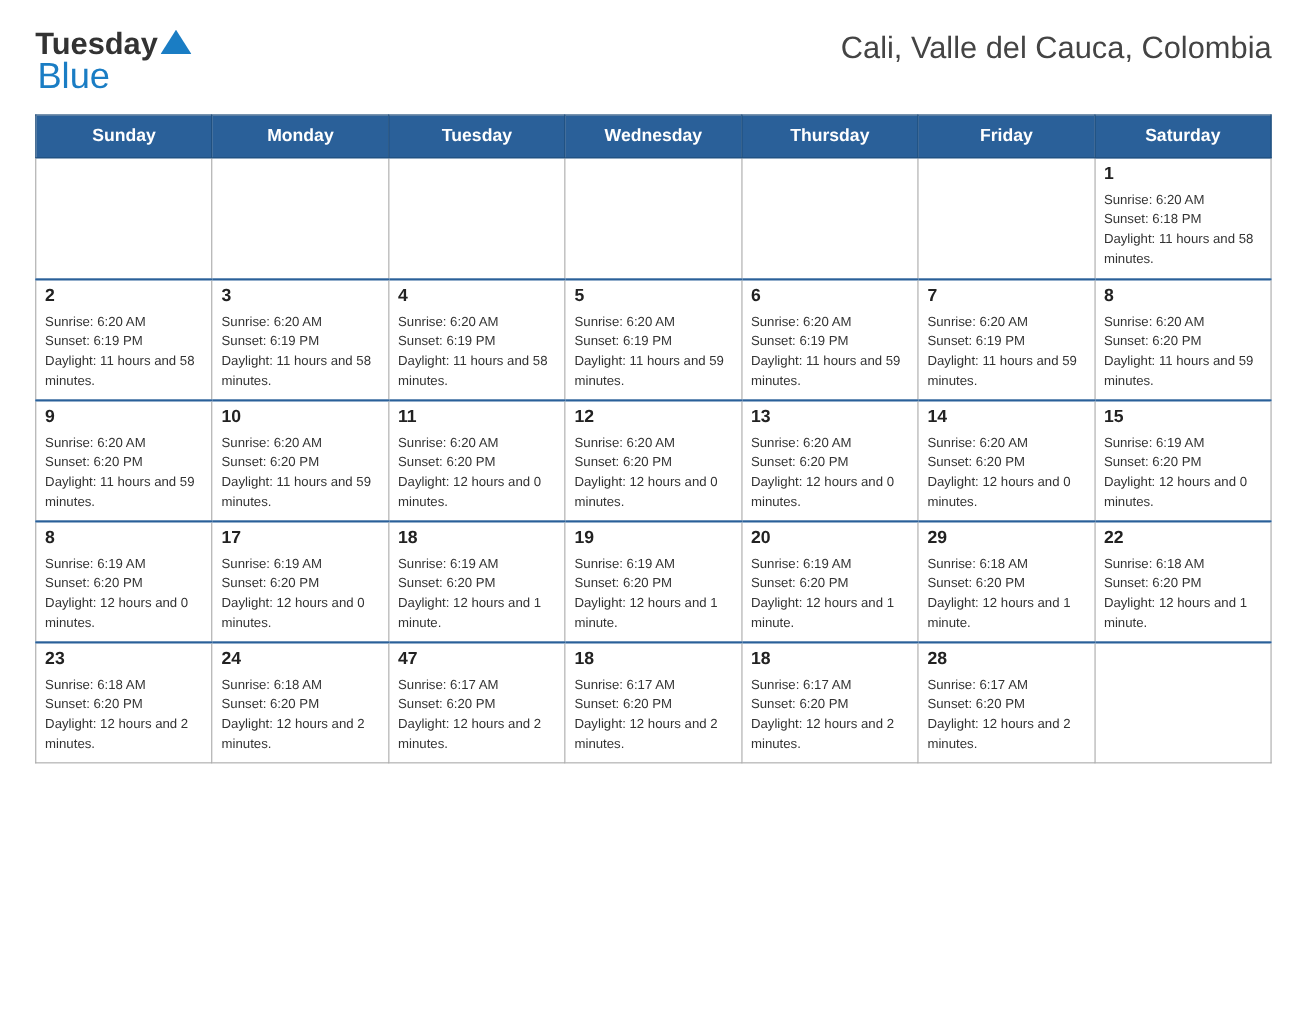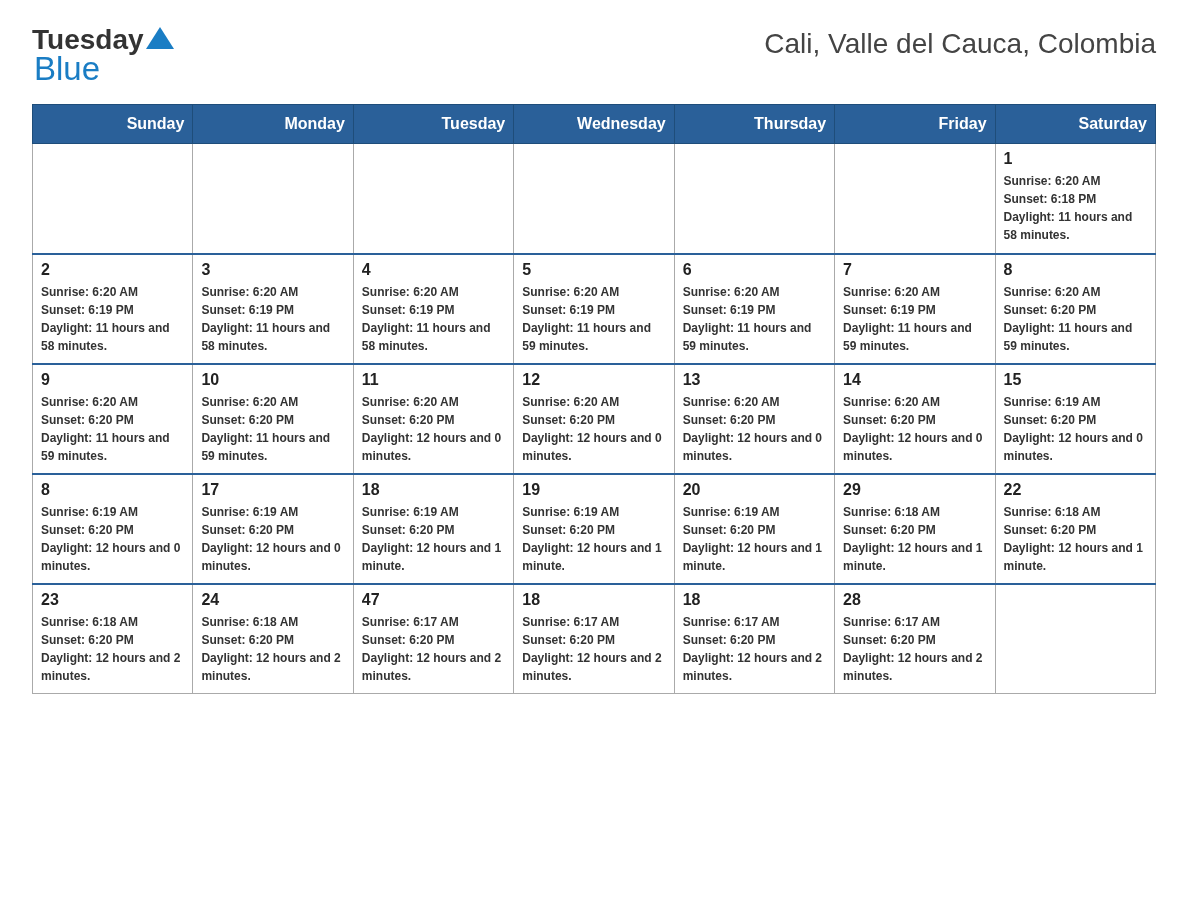--- a/index.html
+++ b/index.html
@@ -47,42 +47,41 @@
       width: 100%;
       border-collapse: collapse;
       border: 1px solid #999;
     }
     .calendar th {
       background-color: #2a6099;
       color: #fff;
       font-size: 16px;
       font-weight: bold;
       padding: 10px 8px;
-      text-align: right;
+      text-align: center;
       border: 1px solid #1e4d7a;
     }
     .calendar td {
       vertical-align: top;
       border: 1px solid #aaa;
       padding: 6px 8px;
       width: 14.28%;
       min-height: 110px;
       height: 110px;
     }
     .day-num {
       font-size: 16px;
       font-weight: bold;
       color: #222;
       margin-bottom: 4px;
     }
     .day-info {
       font-size: 12px;
       color: #333;
       line-height: 1.5;
-      font-weight: bold;
     }
     .empty-cell {
       background: #fff;
     }
     .week-row td {
       border-top: 2px solid #2a6099;
     }
   </style>
 </head>
 <body>

